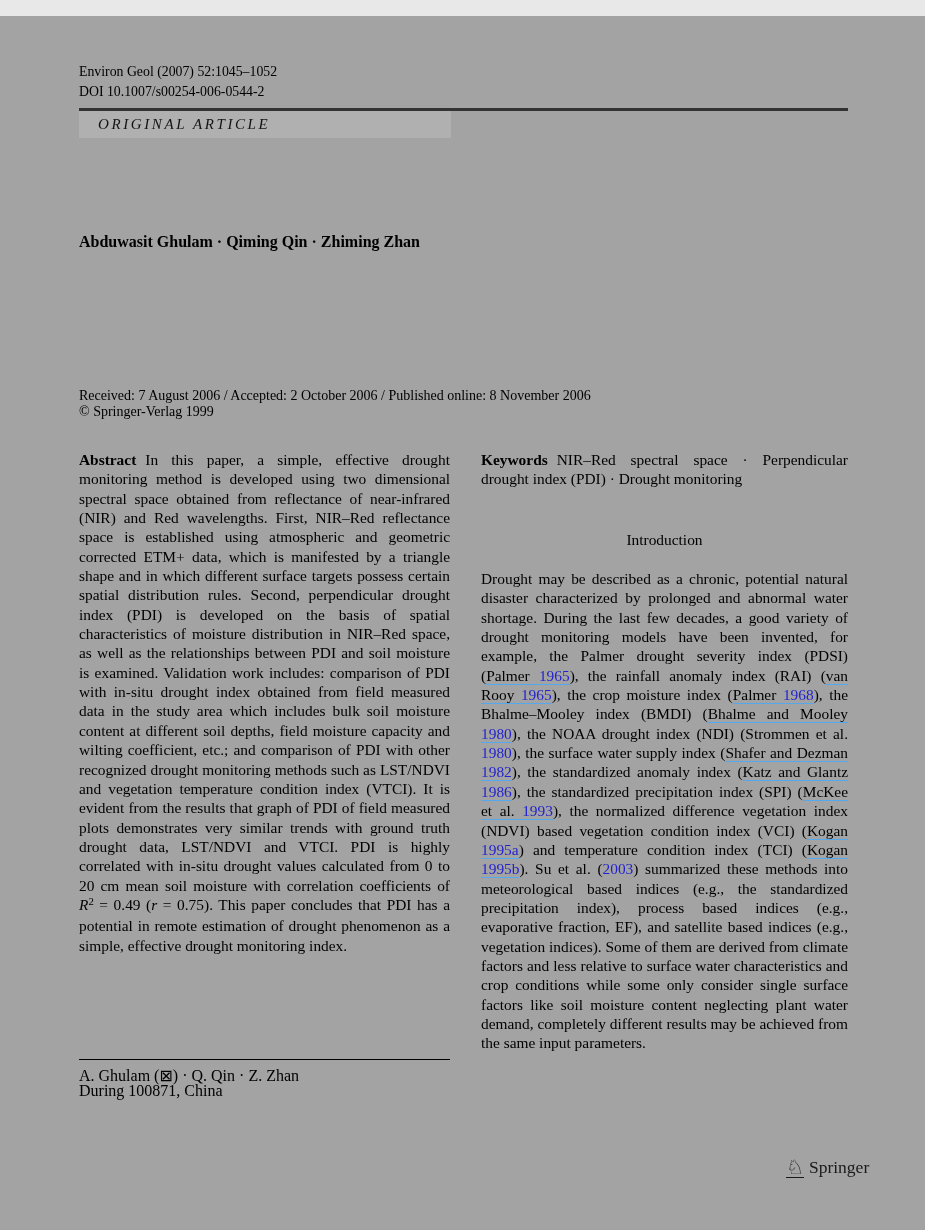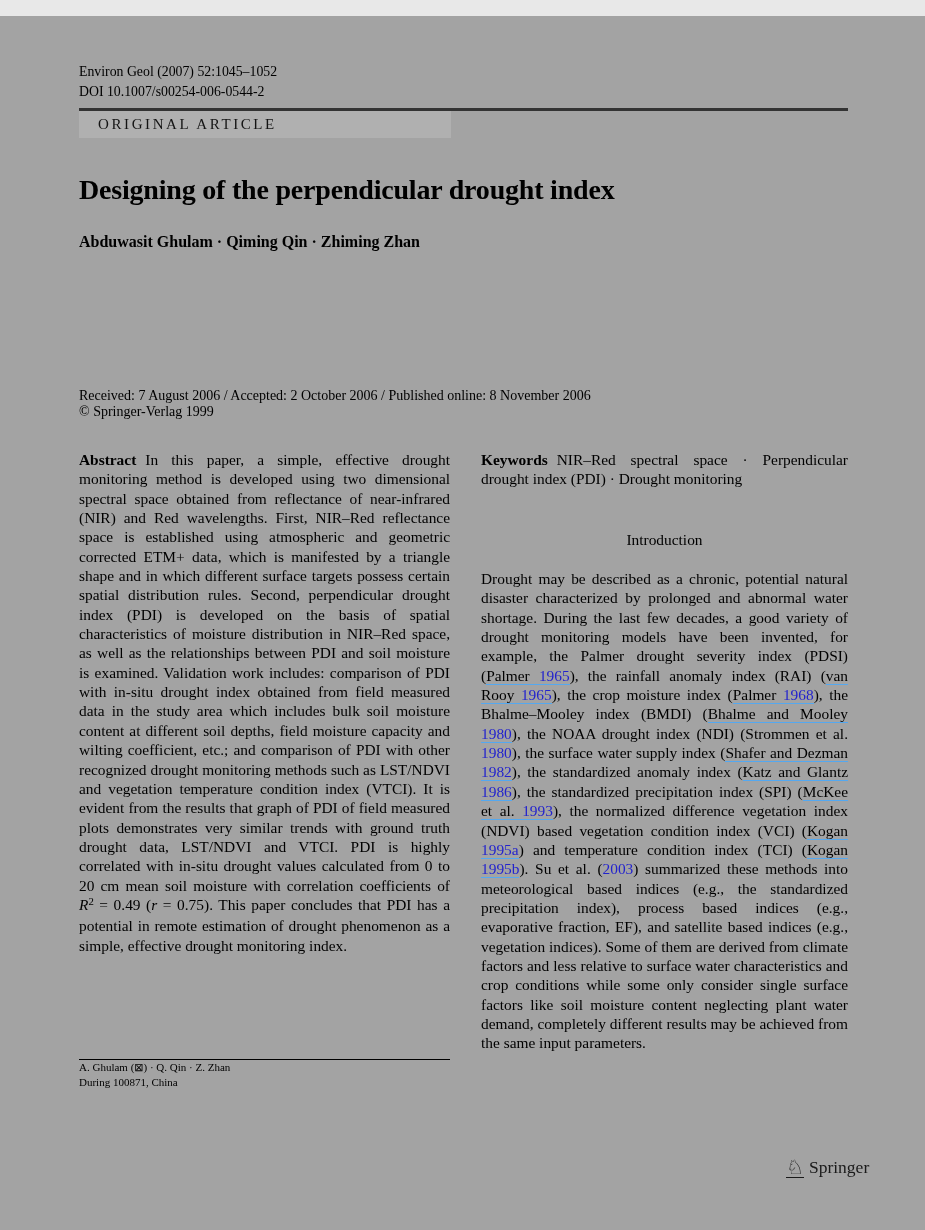--- a/index.html
+++ b/index.html
@@ -17,21 +17,21 @@
   .hdr-journal { top: 46px; }
   .hdr-doi { top: 66px; }
   .top-rule {
     position: absolute; left: 79px; top: 92px; width: 769px; height: 2.5px;
     background: var(--rule-dark, #333);
   }
   .banner {
     position: absolute; left: 79px; top: 94.5px; width: 372px; height: 27px;
     background: var(--banner-bg, #b0b0b0);
     font-size: 15px; letter-spacing: 2.6px; color: #141414;
-    line-height: 27px; padding-left: 19px;
+    line-height: 27px; padding-left: 19px; font-style: italic;
   }
   .title {
     position: absolute; left: 79px; top: 158px; width: 700px;
     font-size: 28px; font-weight: bold; letter-spacing: -0.2px;
   }
   .authors {
     position: absolute; left: 79px; top: 217px; width: 700px;
     font-size: 16px; font-weight: bold;
   }
   .history { position: absolute; left: 79px; top: 372px; width: 720px;
@@ -45,22 +45,22 @@
   .sect-head { font-weight: normal; text-align: center; margin-top: 41px; }
   .intro-p1 { margin-top: 20px; }
   .intro-p2 { text-indent: 15px; }
   .cite { border-bottom: 1.5px solid var(--link-underline, #54a8f0); }
   .cy { color: var(--link-year, #2323cd); border-bottom: 1.5px solid var(--link-underline, #54a8f0); }
   .yr { color: var(--link-year, #2323cd); }
   .it { font-style: italic; }
   .sup { font-size: 70%; position: relative; top: -0.45em; }
   .footnote {
     position: absolute; left: 79px; top: 1043px; width: 371px;
-    border-top: 1.2px solid #000; 
-    font-size: 11px; line-height: 15.2px; text-align: left;
+    border-top: 1.2px solid #000; padding-top: 8px;
+    font-size: 16px; line-height: 15.2px; text-align: left;
   }
   .springer {
     position: absolute; left: 786px; top: 1141px;
     display: flex; align-items: center; gap: 5px;
     font-size: 17.5px; color: #1a1a1a;
   }
   .knight {
     font-family: "DejaVu Sans", sans-serif;
     font-size: 20px; line-height: 20px;
     border-bottom: 1.6px solid #1a1a1a; padding-bottom: 0px;
@@ -70,21 +70,20 @@
 <body>
 
 <div class="page">
 
   <div class="hdr-line hdr-journal">Environ Geol (2007) 52:1045–1052</div>
   <div class="hdr-line hdr-doi">DOI 10.1007/s00254-006-0544-2</div>
 
   <div class="top-rule"></div>
   <div class="banner">ORIGINAL ARTICLE</div>
 
-  <h1 class="title">Designing of the perpendicular drought index</h1>
   <div class="authors">Abduwasit Ghulam · Qiming Qin · Zhiming Zhan</div>
 
   <div class="history">
     <div>Received: 7 August 2006 / Accepted: 2 October 2006 / Published online: 8 November 2006</div>
     <div>© Springer-Verlag 1999</div>
   </div>
 
   <div class="col col-left">
     <p><span class="runin">Abstract</span><span class="runin-gap"></span><span><span>In this paper, a simple, effective drought monitoring method is developed using two dimensional spectral space obtained from reflectance of near-infrared (NIR) and Red wavelengths. First, NIR–Red reflectance space is established using atmospheric and geometric corrected ETM+ data, which is manifested by a triangle shape and in which different surface targets possess certain spatial distribution rules. Second, perpendicular drought index (PDI) is developed on the basis of spatial characteristics of moisture distribution in NIR–Red space, as well as the relationships between PDI and soil moisture is examined. Validation work includes: comparison of PDI with in-situ drought index obtained from field measured data in the study area which includes bulk soil moisture content at different soil depths, field moisture capacity and wilting coefficient, etc.; and comparison of PDI with other recognized drought monitoring methods such as LST/NDVI and vegetation temperature condition index (VTCI). It is evident from the results that graph of PDI of field measured plots demonstrates very similar trends with ground truth drought data, LST/NDVI and VTCI. PDI is highly correlated with in-situ drought values calculated from 0 to 20 cm mean soil moisture with correlation coefficients of </span><span class="it">R</span><span class="sup">2</span><span> = 0.49 (</span><span class="it">r</span><span> = 0.75). This paper concludes that PDI has a potential in remote estimation of drought phenomenon as a simple, effective drought monitoring index.</span></span></p>
   </div>

